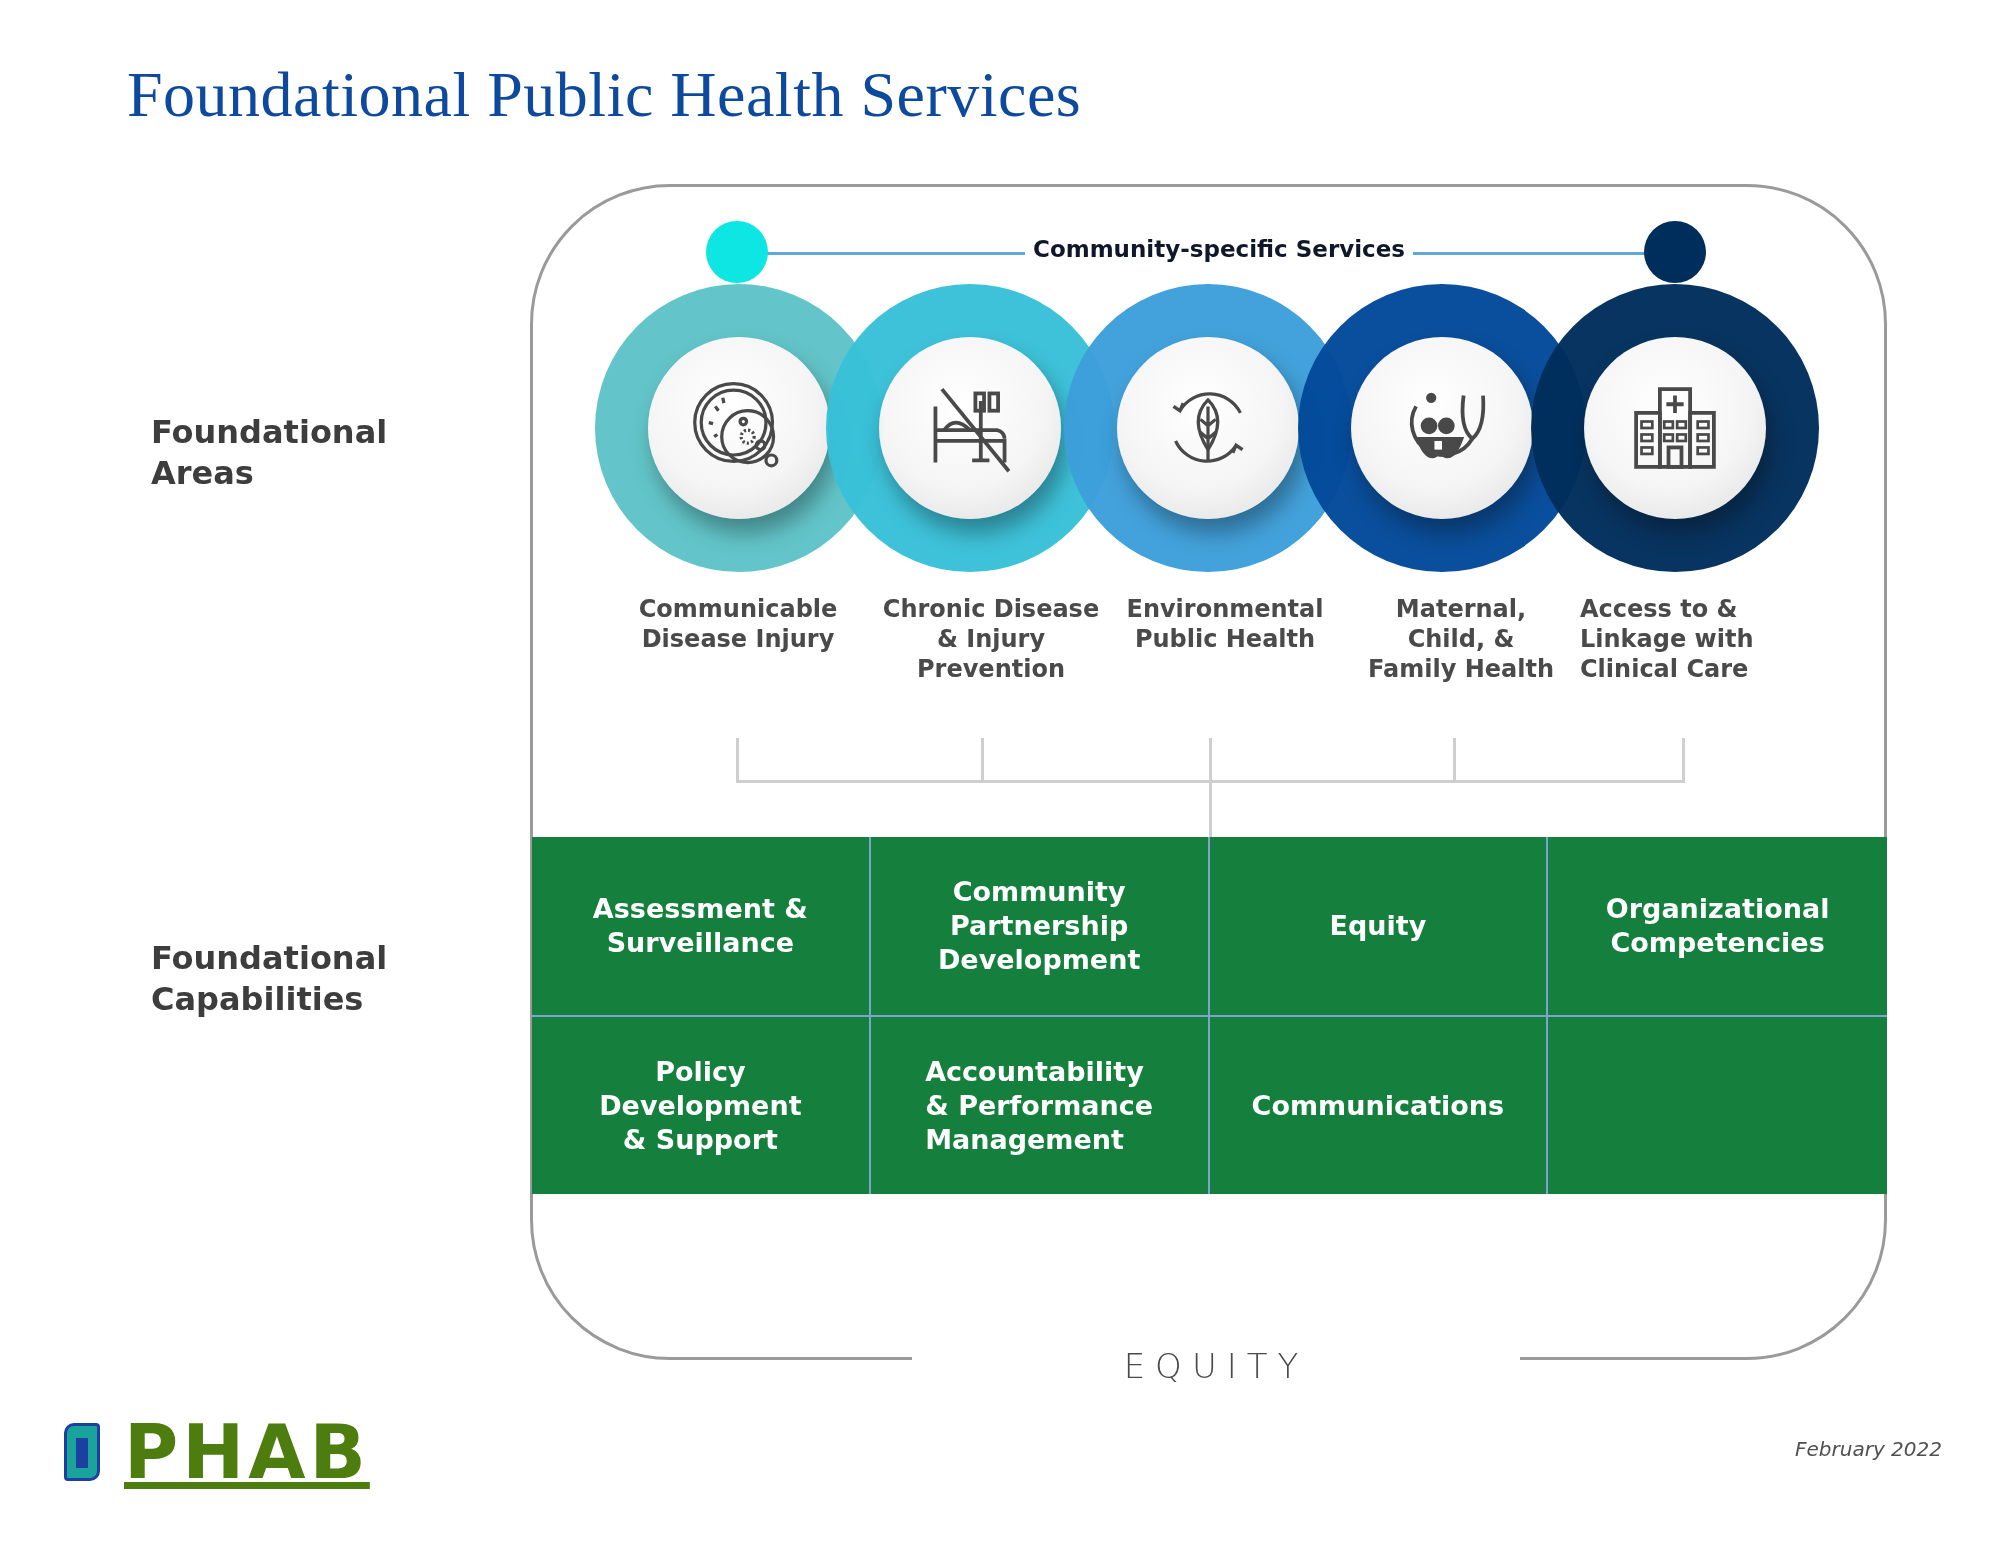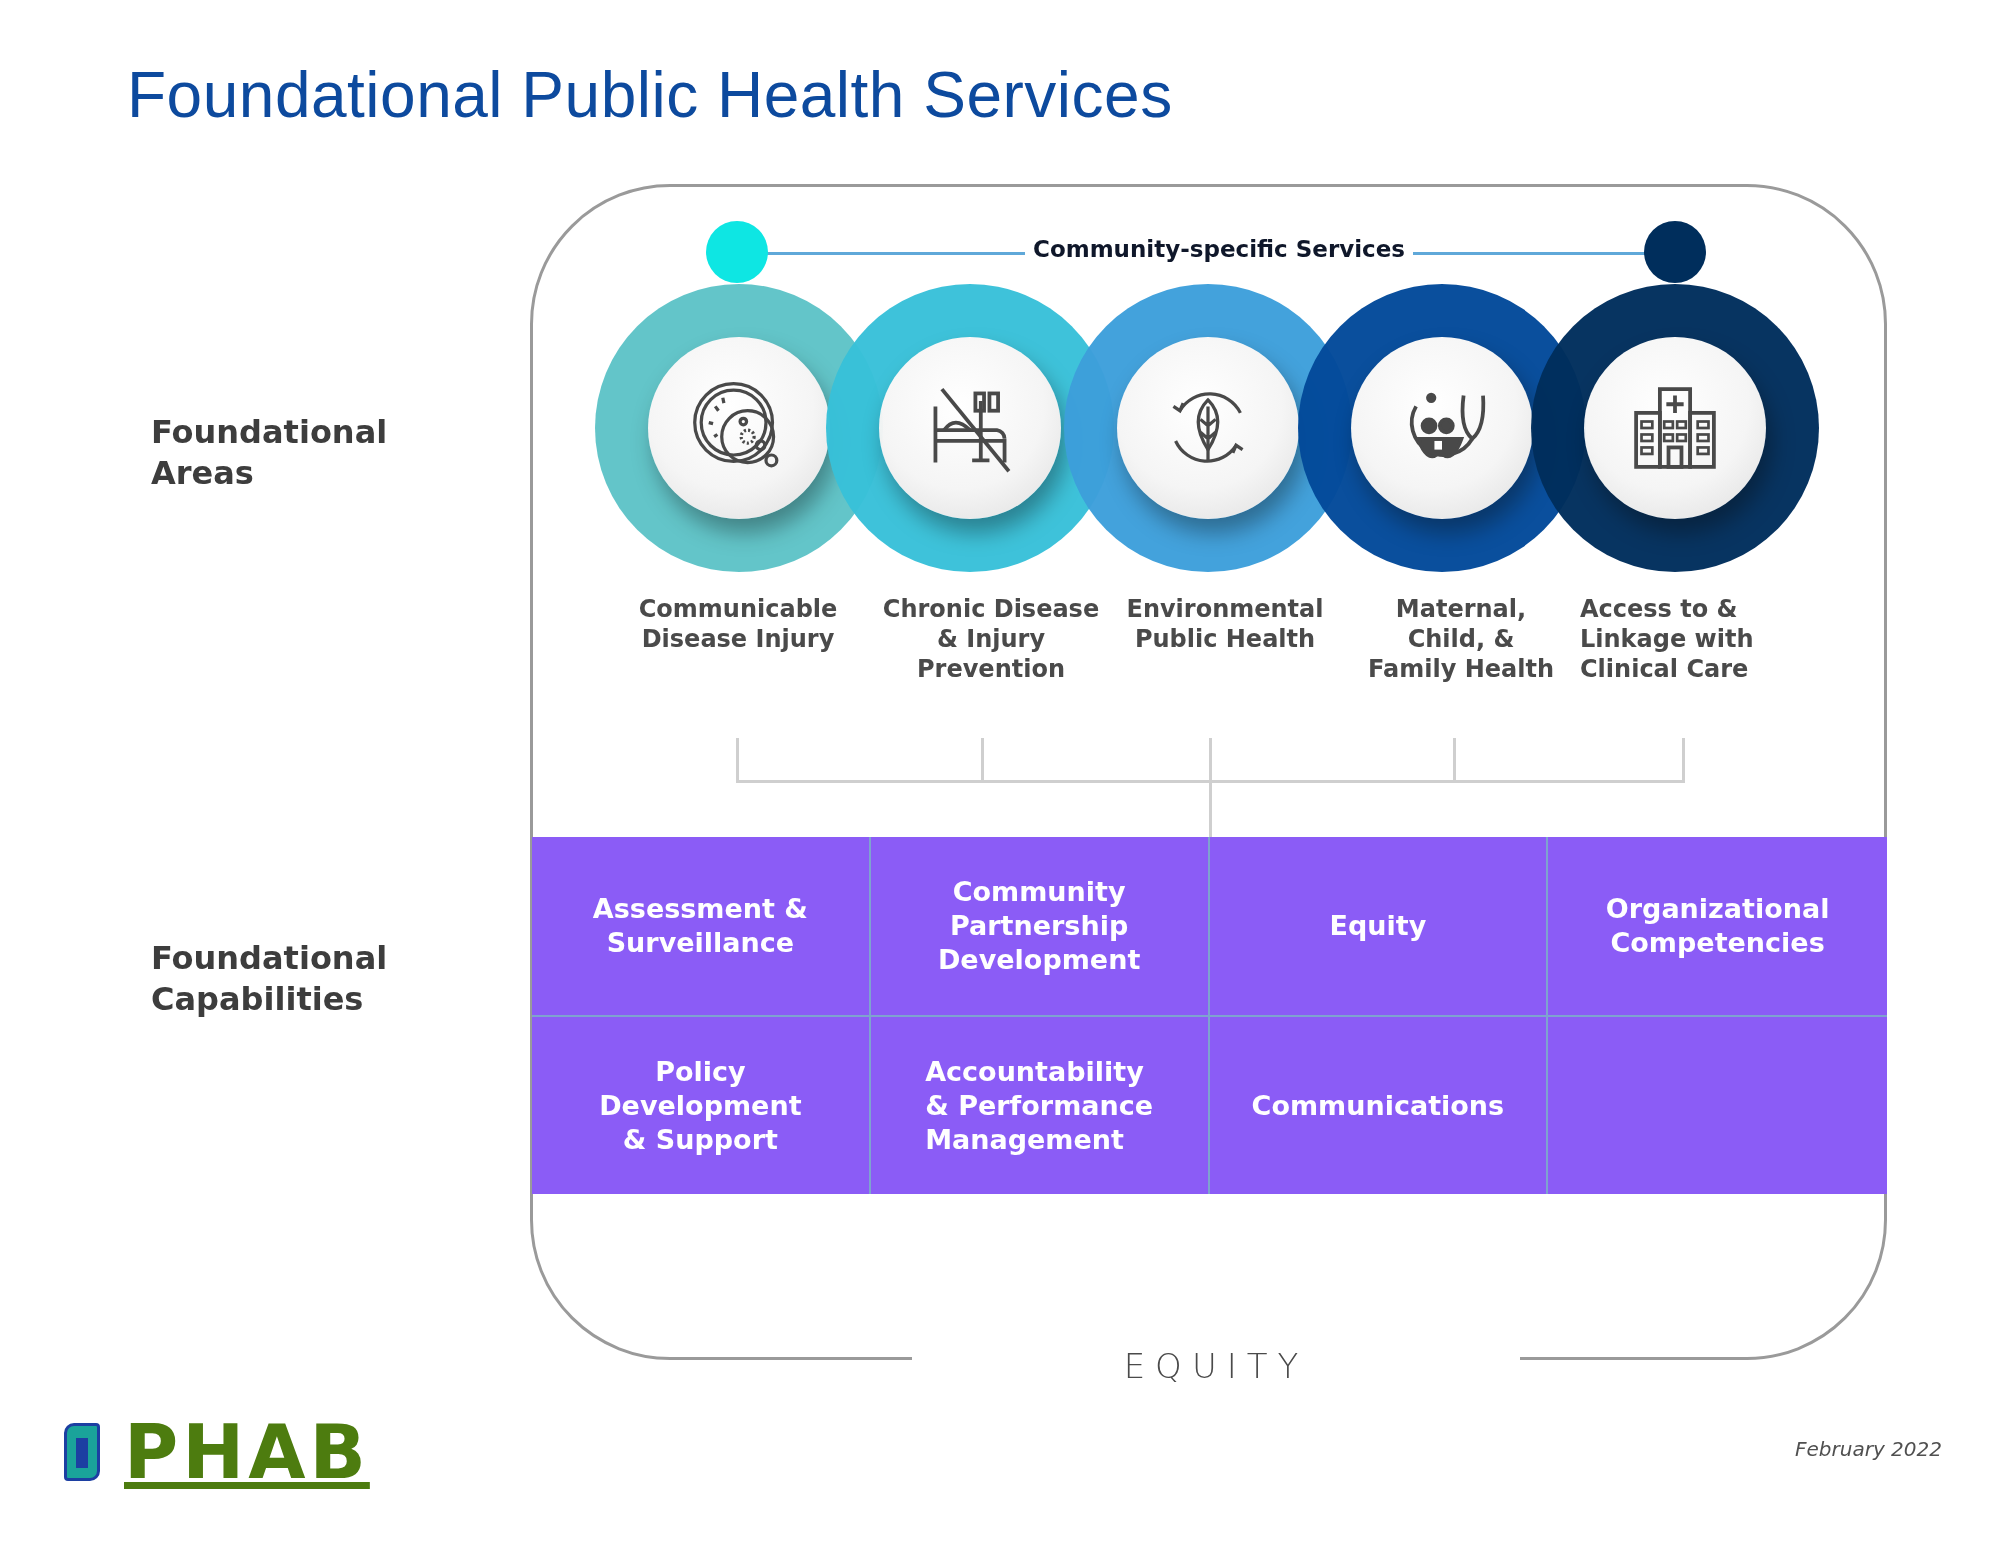--- a/index.html
+++ b/index.html
@@ -2,21 +2,21 @@
 <html><head>
 <meta charset="utf-8">
 <style>
   * { box-sizing: border-box; margin: 0; padding: 0; }
   html, body { width: 2000px; height: 1545px; background: #ffffff; overflow: hidden; }
   body { position: relative; font-family: "Liberation Sans", "DejaVu Sans", sans-serif; }
 
   .title {
     position: absolute; left: 127px; top: 58px;
     font-size: 64px; font-weight: 500; color: #0d4a9e; letter-spacing: 0.5px;
-    font-family: Liberation Sans, sans-serif;
+    font-family: Liberation Serif, serif;
   }
 
   .side-label {
     position: absolute; left: 151px;
     font-family: "DejaVu Sans", sans-serif; font-weight: bold;
     font-size: 32px; line-height: 41px; color: #3d3d3d;
   }
   .side-label span { display: block; }
 
   .frame {
@@ -54,21 +54,21 @@
     position: absolute; top: 594px; width: 230px; text-align: center;
     font-family: "DejaVu Sans", sans-serif; font-weight: bold; font-size: 24px; line-height: 30px; color: #4a4a4a;
   }
 
   .bracket-v { position: absolute; width: 3px; background: #cfcfcf; }
   .bracket-h { position: absolute; height: 3px; background: #cfcfcf; }
 
   .grid {
     position: absolute; left: 532px; top: 837px; width: 1355px; height: 357px;
     display: grid; grid-template-columns: repeat(4, 1fr); grid-template-rows: 180px 177px;
-    background: #8b5cf6;
+    background: #15803d;
   }
   .cell {
     display: flex; align-items: center; justify-content: center; text-align: center;
     color: #ffffff; font-family: "DejaVu Sans", sans-serif; font-weight: bold;
     font-size: 27px; line-height: 34px; padding: 0 20px;
     border-right: 2px solid #7ea3cf; border-bottom: 2px solid #7ea3cf;
   }
   .cell:nth-child(4n) { border-right: none; }
   .cell.r2 { border-bottom: none; }
   .cell span { display: block; }

